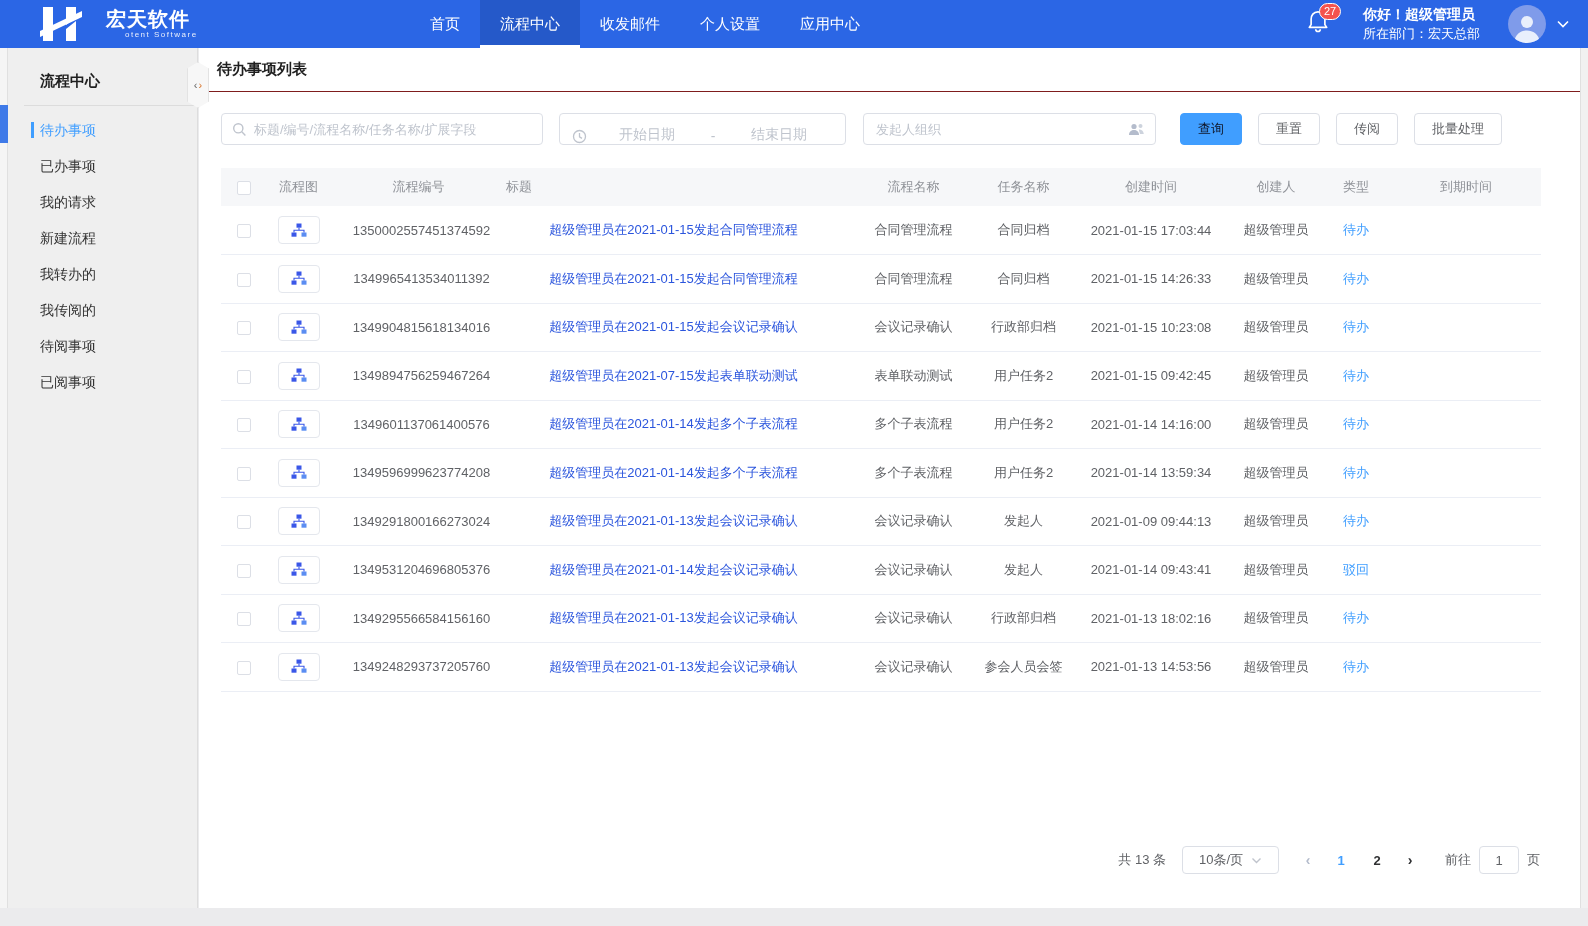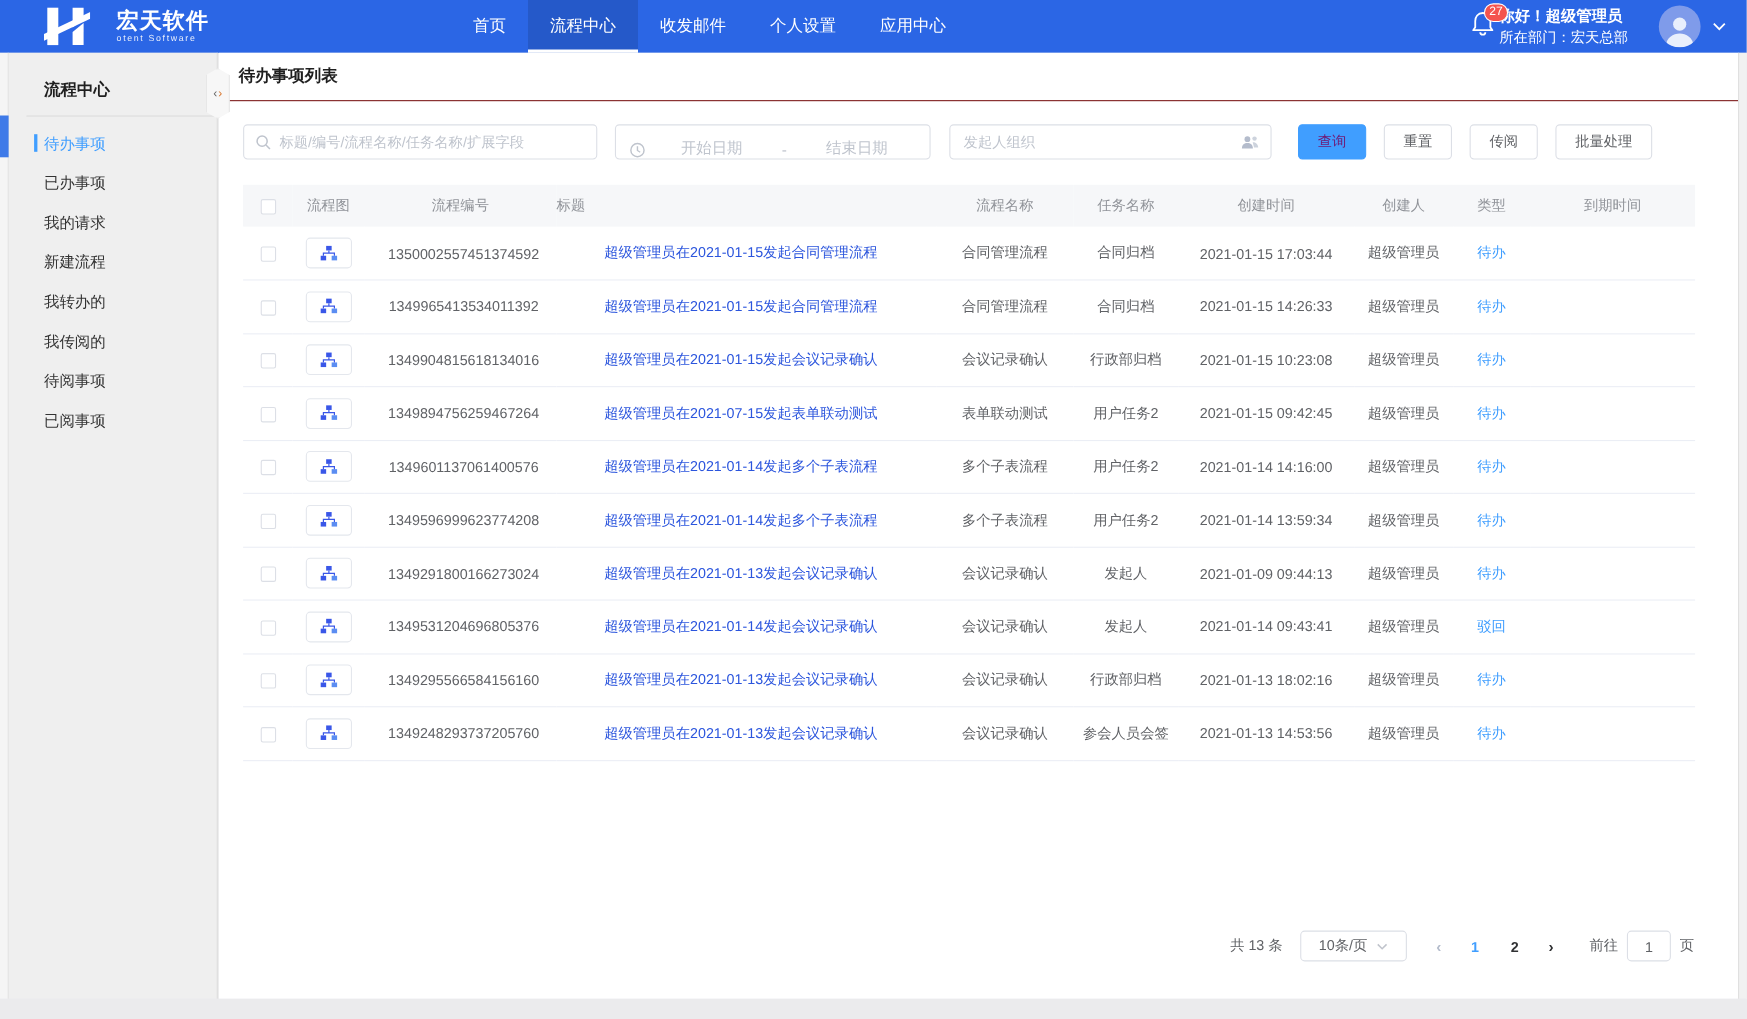--- a/index.html
+++ b/index.html
@@ -5,27 +5,27 @@
   * { margin:0; padding:0; box-sizing:border-box; }
   html,body { width:1588px; height:926px; }
   body { font-family:"Liberation Sans","DejaVu Sans",sans-serif; background:#ebebed; overflow:hidden; }
   #app { position:relative; width:1588px; height:926px; background:#ebebed; }
 
   
   .navbar { position:absolute; left:0; top:0; width:1588px; height:48px; background:#2b66e5; display:flex; align-items:center; }
   .logo { display:flex; align-items:center; margin-left:40px; width:180px;gap:16px; }
   .logo-mark { width:42px; height:36px; margin-right:8px; flex:none; }
   .logo-text .cn { color:#fff; font-size:20px; font-weight:bold; letter-spacing:1px; line-height:22px; }
-  .logo-text .en { color:#e8eefc; font-size:8px; letter-spacing:1.5px; line-height:10px; }
+  .logo-text .en { color:#e8eefc; font-size:8px; letter-spacing:1.5px; line-height:10px;margin-left:19px; }
   .nav-tabs { display:flex; height:48px; margin-left:190px; }
   .nav-tab { position:relative; height:48px; line-height:48px; padding:0 20px; color:#fff; font-size:15px; cursor:pointer; }
   .nav-tab.active { background:rgba(0,0,0,0.12); }
   .nav-tab.active::after { content:""; position:absolute; left:0; right:0; bottom:0; height:3px; background:#fff; }
   .nav-right { position:absolute; right:18px; top:0; height:48px; display:flex; align-items:center; }
-  .bell-wrap { position:relative; width:26px; height:30px; cursor:pointer; }
+  .bell-wrap { position:relative; width:26px; height:30px; margin-right:30px; cursor:pointer; }
   .badge { position:absolute; top:-6px; left:12px; min-width:22px; height:17px; background:#f4534e; border:1px solid #fff; border-radius:9px; color:#fff; font-size:11px; line-height:15px; text-align:center; padding:0 3px; }
   .greet { color:#fff; margin-right:28px; }
   .greet .l1 { font-size:14px; font-weight:bold; line-height:19px; }
   .greet .l2 { font-size:13px; line-height:19px; }
   .avatar { width:38px; height:38px; border-radius:50%; background:#7f9bea; display:flex; align-items:flex-end; justify-content:center; overflow:hidden; cursor:pointer; }
   .chev-down { margin-left:10px; cursor:pointer; display:flex; }
 
   
   .left-strip { position:absolute; left:0; top:48px; width:8px; height:860px; background:#f5f5f5; border-right:1px solid #e0e0e0; }
   .left-strip .thumb { position:absolute; left:0; top:57px; width:8px; height:38px; background:#3f7ae8; }
@@ -54,21 +54,21 @@
   .inp input { border:none; outline:none; height:30px; width:100%; font-size:13px; color:#606266; background:transparent; font-family:inherit; }
   .inp input::placeholder { color:#bfc4cd; }
   .kw { width:322px; padding:0 10px 0 32px; margin-right:16px; }
   .kw .ico { position:absolute; left:10px; top:8px; }
   .daterange { width:287px; margin-right:17px; padding:0 10px 0 12px; color:#bfc4cd; font-size:14px; justify-content:flex-start; cursor:pointer; }
   .daterange .ph { flex:1; text-align:center; }
   .daterange .sep { width:20px; text-align:center; color:#bfc4cd; }
   .org { width:293px; padding:0 16px 0 12px; margin-right:12px; }
   .org .ico { position:absolute; right:10px; top:8px; }
   .btn { height:32px; border-radius:4px; font-size:13px; padding:0 17px; cursor:pointer; border:1px solid #dcdfe6; background:#fff; color:#606266; margin-left:16px; font-family:inherit; }
-  .btn.primary { background:#409eff; border-color:#409eff; color:#701a75; margin-left:12px; }
+  .btn.primary { background:#409eff; border-color:#409eff; color:#0f172a; margin-left:12px; }
 
   
   table.grid { position:absolute; left:22px; top:120px; width:1320px; border-collapse:collapse; table-layout:fixed; }
   table.grid th { height:38px; background:#f6f7f9; color:#909399; font-size:13px; font-weight:normal; text-align:center; }
   table.grid th.al { text-align:left; }
   table.grid td { height:48.5px; border-bottom:1px solid #ebeef5; font-size:13px; color:#606266; text-align:center; }
   td.c-no, th.c-no-h { text-align:left; padding-left:6px; }
   td.c-title { text-align:left; overflow:hidden; white-space:nowrap; text-overflow:ellipsis; padding-right:10px; }
   .tlink { color:#2b55dd; text-decoration:none; cursor:pointer; }
   .slink { color:#409eff; text-decoration:none; cursor:pointer; }

